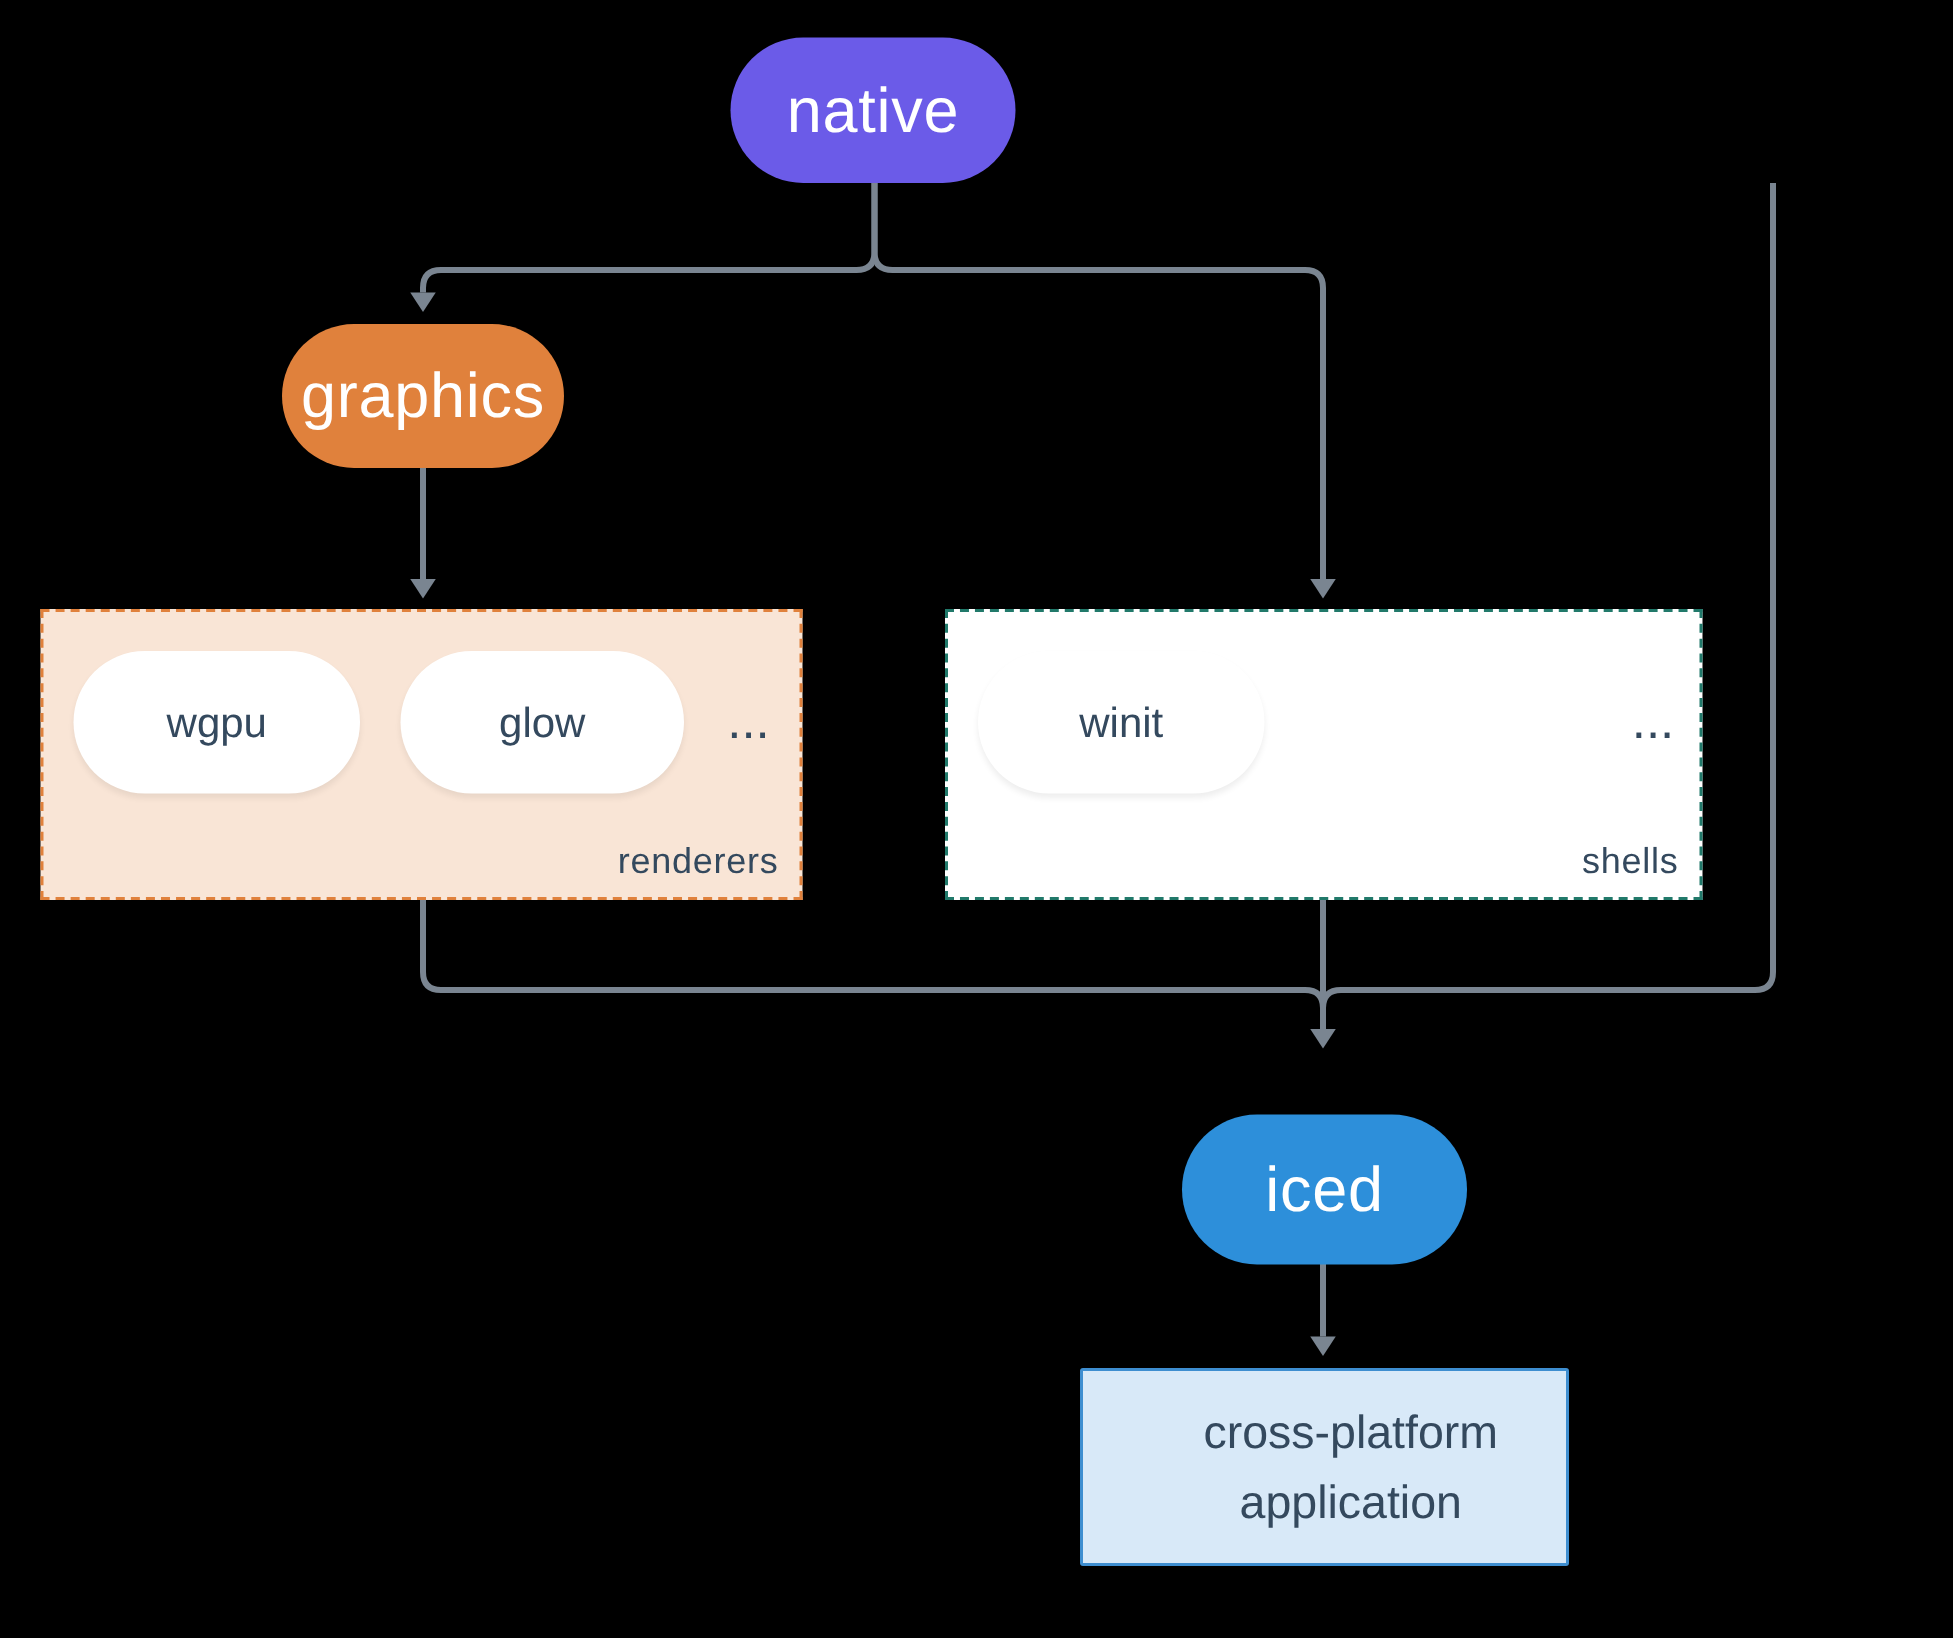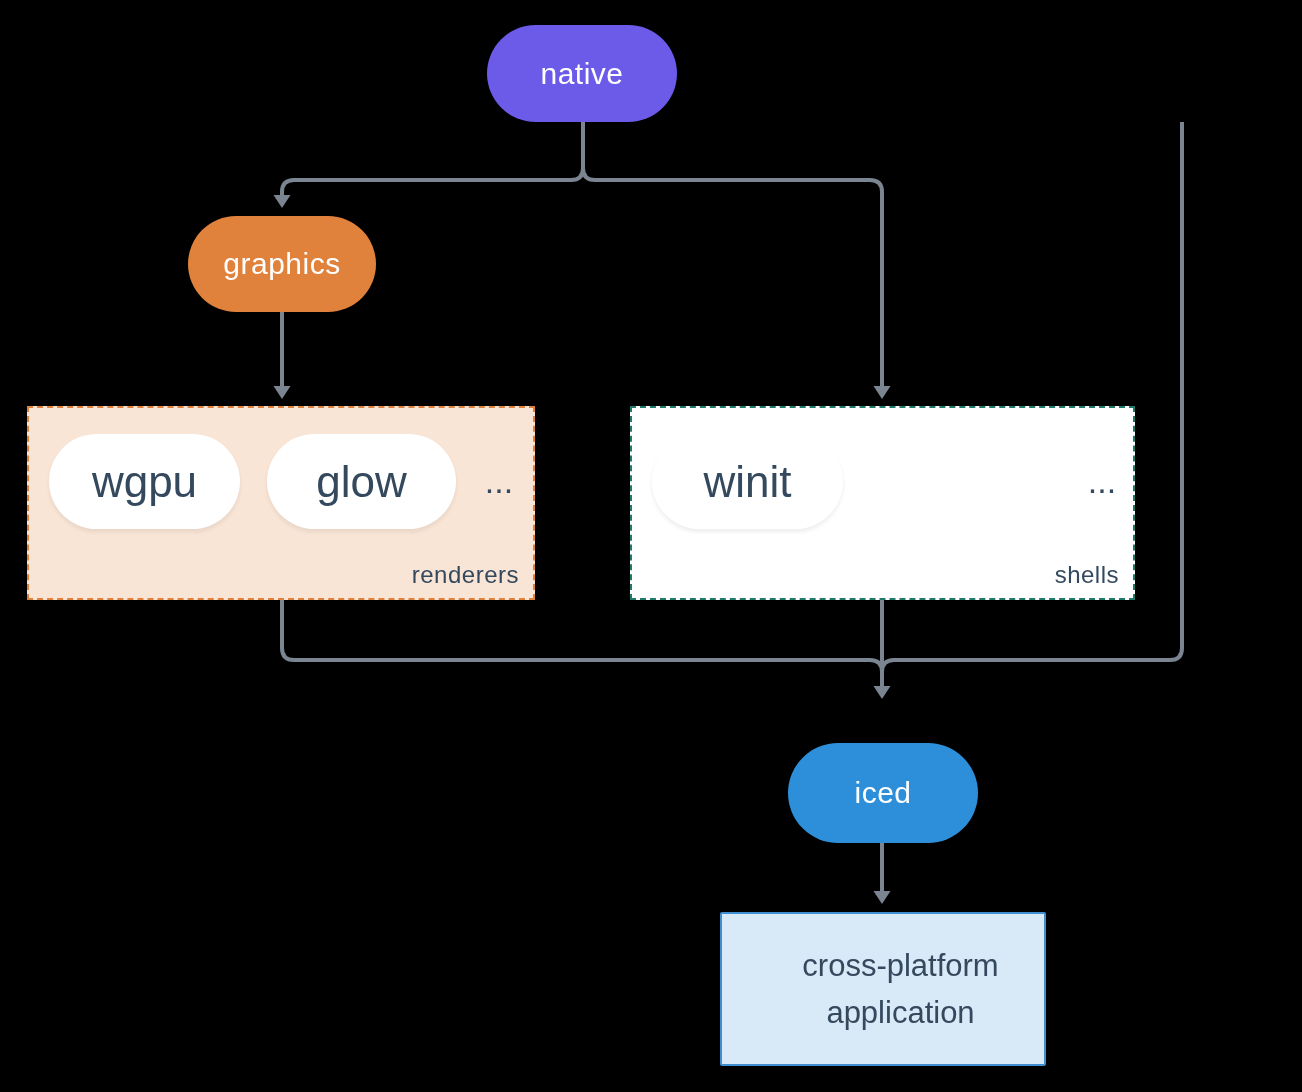--- a/index.html
+++ b/index.html
@@ -21,21 +21,21 @@
     width: 1302px;
     height: 1092px;
   }
   .pill {
     position: absolute;
     border-radius: 999px;
     display: flex;
     align-items: center;
     justify-content: center;
     color: #ffffff;
-    font-size: 30px;
+    font-size: 42px;
     letter-spacing: 0.5px;
   }
   .pill-native  { left: 487px; top: 25px;  width: 190px; height: 97px; background: #6b5be8; }
   .pill-web     { left: 1087px; top: 25px; width: 190px; height: 97px; background: #6b5be8; }
   .pill-graphics{ left: 188px; top: 216px; width: 188px; height: 96px; background: #e0813c; }
   .pill-iced    { left: 788px; top: 707px; width: 190px; height: 100px; background: #2d8fda; margin-top: 36px; }
 
   .group {
     position: absolute;
     box-sizing: border-box;
@@ -57,21 +57,21 @@
   .white-pill {
     position: absolute;
     top: 26px;
     height: 95px;
     background: #ffffff;
     border-radius: 999px;
     display: flex;
     align-items: center;
     justify-content: center;
     color: #34495e;
-    font-size: 44px;
+    font-size: 28px;
     box-shadow: 0 3px 4px rgba(0,0,0,0.07);
   }
   .wp-1 { left: 20px;  width: 191px; }
   .wp-2 { left: 238px; width: 189px; }
   .more {
     position: absolute;
     left: 440px;
     top: 26px;
     width: 60px;
     height: 95px;
@@ -88,21 +88,21 @@
     color: #34495e;
     font-size: 24px;
     letter-spacing: 0.5px;
     margin-top: 40px;
   }
   .app-box {
     position: absolute;
     left: 720px;
     top: 912px;
     width: 326px;
-    height: 154px;
+    height: 132px;
     box-sizing: border-box;
     background: #d8e9f8;
     border: 2px solid #3e8ed0;
     border-radius: 2px;
     display: flex;
     flex-direction: column;
     align-items: center;
     justify-content: center;
     color: #34495e;
     font-size: 31px;

